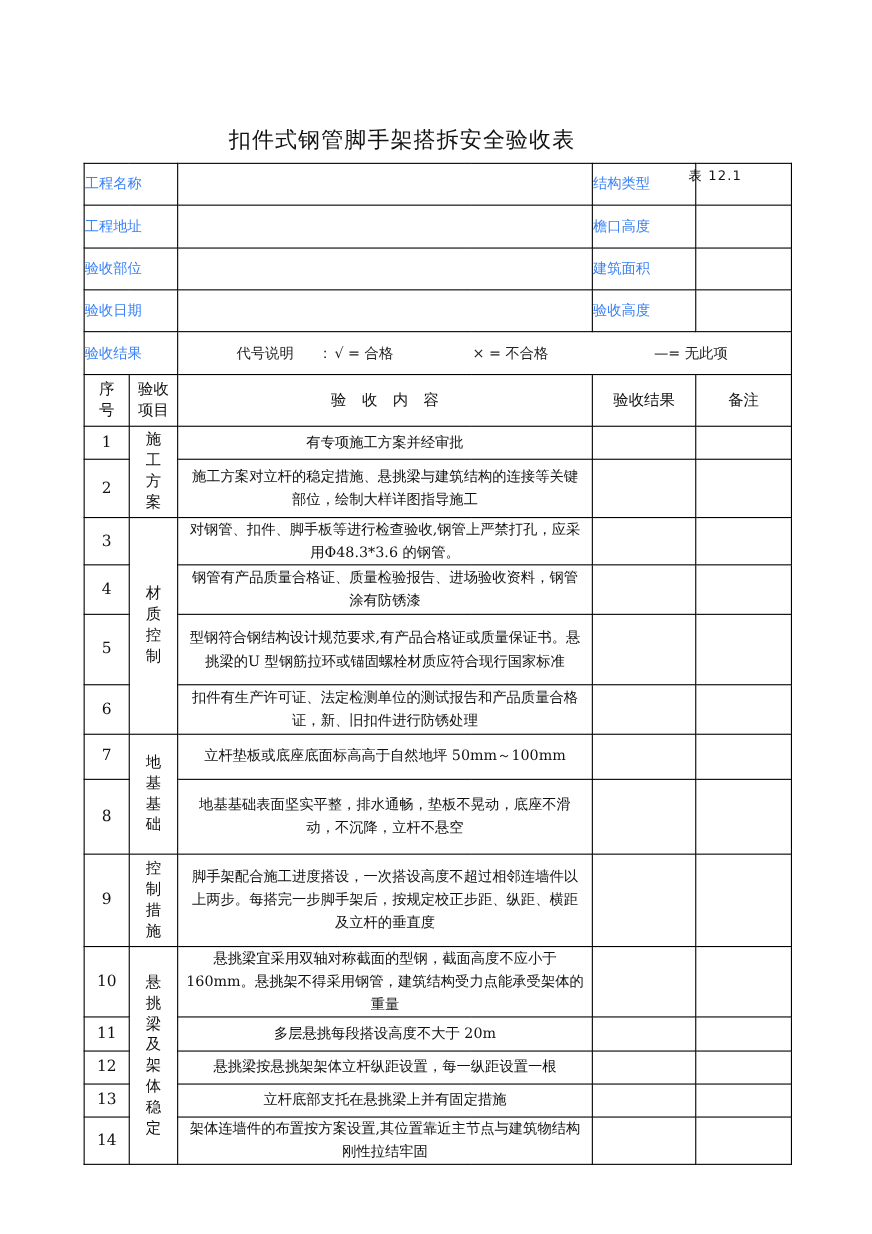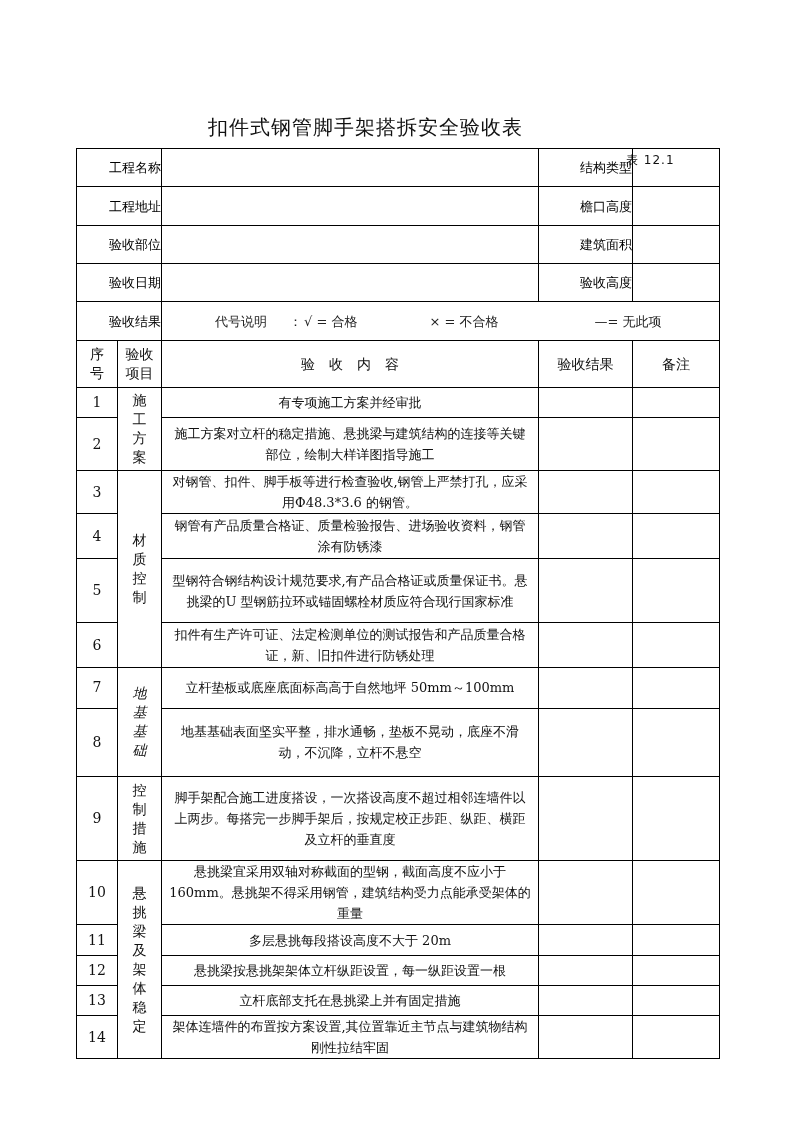--- a/index.html
+++ b/index.html
@@ -4,21 +4,21 @@
 <style>
   html, body { margin: 0; padding: 0; background: #ffffff; }
   body { width: 793px; height: 1122px; position: relative; overflow: hidden;
          font-family: "DejaVu Serif", "Liberation Serif", serif; color: #111; }
   .title { position: absolute; left: 0; top: 114px; width: 793px; text-align: center;
            font-family: "DejaVu Sans", "Liberation Sans", sans-serif; font-size: 20px; letter-spacing: 1px; }
   .title-text { position: absolute; left: 208px; top: 0; white-space: nowrap; }
   .form-no { position: absolute; left: 626px; top: 6px; font-size: 12px; white-space: nowrap; margin-top: 32px; }
   table { position: absolute; left: 76px; top: 148px; border-collapse: collapse; table-layout: fixed; width: 643px; }
   td { border: 1.3px solid #000; padding: 0; font-size: 13px; line-height: 19px; vertical-align: middle; }
-  .lbl { text-align: right; font-family: "DejaVu Sans", "Liberation Sans", sans-serif; font-size: 13px; color: #000000; }
+  .lbl { text-align: left; font-family: "DejaVu Sans", "Liberation Sans", sans-serif; font-size: 13px; color: #3b82f6; }
   .num { text-align: center; font-size: 14px; }
   .cat { text-align: center; font-family: "DejaVu Sans", "Liberation Sans", sans-serif; font-size: 14px; line-height: 19px; }
   .content { padding: 0 7px; font-size: 13px; line-height: 21px; text-align: center; }
   .legend { display: flex; align-items: center; font-family: "DejaVu Sans", "Liberation Sans", sans-serif; font-size: 13px; color: #222; }
   .legend span { white-space: nowrap; }
   .hdr { text-align: center; font-family: "DejaVu Sans", "Liberation Sans", sans-serif; font-size: 14px; }
 </style>
 </head>
 <body>
 
@@ -128,21 +128,21 @@
   <tr style="height:45px">
     <td class="num">6</td>
     <td colspan="2" class="content">扣件有生产许可证、法定检测单位的测试报告和产品质量合格证，新、旧扣件进行防锈处理</td>
     <td></td>
     <td></td>
   </tr>
 
   <tr style="height:31px">
     <td class="num">7</td>
     <td rowspan="2" class="cat">
-      <div style="width:15px;margin:16px auto;word-break:break-all;font-style:italic;">地基基础</div>
+      <div style="width:15px;margin:16px auto;word-break:break-all;">地基基础</div>
     </td>
     <td colspan="2" class="content">立杆垫板或底座底面标高高于自然地坪 50mm～100mm</td>
     <td></td>
     <td></td>
   </tr>
 
   <tr style="height:52px">
     <td class="num">8</td>
     <td colspan="2" class="content">地基基础表面坚实平整，排水通畅，垫板不晃动，底座不滑动，不沉降，立杆不悬空</td>
     <td></td>

